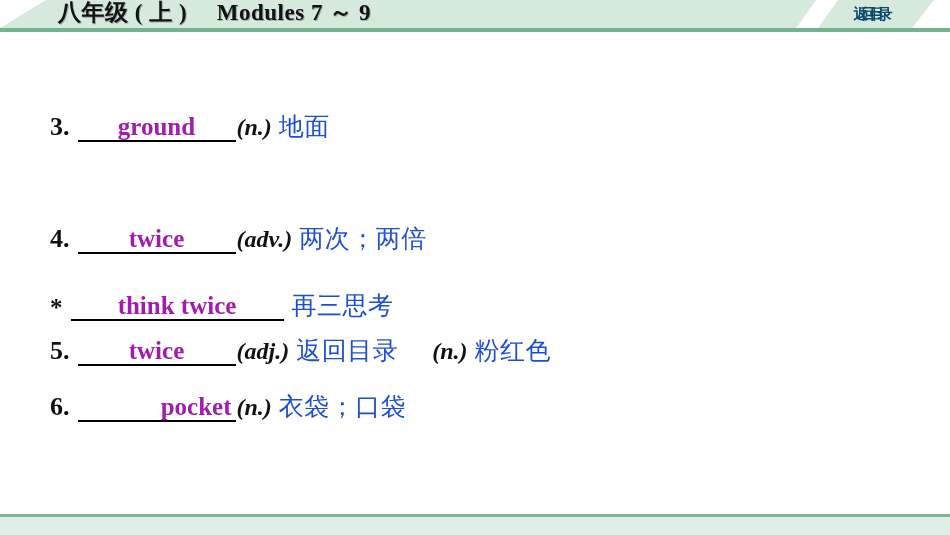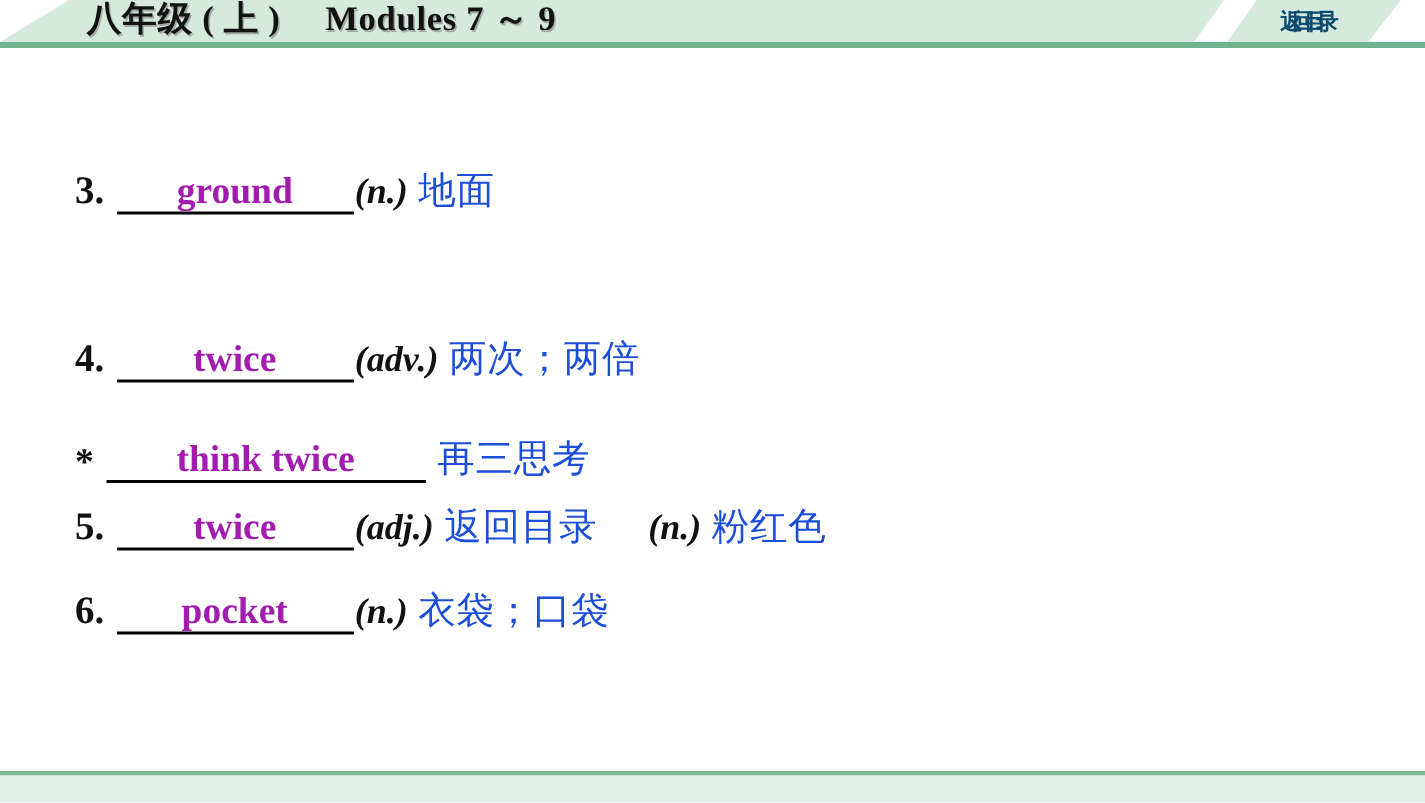--- a/index.html
+++ b/index.html
@@ -199,19 +199,19 @@
   <div class="header-rule"></div>
   <div class="header-title">八年级 ( 上 ) 　Modules 7 ～ 9</div>
   <div class="back-link">返回目录</div>
 </div>
 
 <div class="content">
     <div class="entry" style="top: 82px;"><span class="marker">3.</span><span class="sp"></span><span class="blank" style="width: 150px;">ground</span><span class="pos">(n.)</span><span class="sp"></span><span class="cn">地面</span></div>
     <div class="entry" style="top: 194px;"><span class="marker">4.</span><span class="sp"></span><span class="blank" style="width: 150px;">twice</span><span class="pos">(adv.)</span><span class="sp"></span><span class="cn">两次；两倍</span></div>
     <div class="entry" style="top: 250px; margin-top: 11px;"><span class="marker star">*</span><span class="sp"></span><span class="blank" style="width: 205px;">think twice</span><span class="sp"></span><span class="cn">再三思考</span></div>
     <div class="entry" style="top: 306px;"><span class="marker">5.</span><span class="sp"></span><span class="blank" style="width: 150px;">twice</span><span class="pos">(adj.)</span><span class="sp"></span><span class="cn">返回目录</span><span class="gap-wide"></span><span class="pos">(n.)</span><span class="sp"></span><span class="cn">粉红色</span></div>
-    <div class="entry" style="top: 362px;"><span class="marker">6.</span><span class="sp"></span><span class="blank" style="width: 150px;">pocket</span><span class="pos">(n.)</span><span class="sp"></span><span class="cn">衣袋；口袋</span></div>
+    <div class="entry" style="top: 362px;"><span class="marker">6.</span><span class="sp"></span><span class="blank" style="width: 150px; text-align: right;">pocket</span><span class="pos">(n.)</span><span class="sp"></span><span class="cn">衣袋；口袋</span></div>
   </div>
 
 <div class="footer">
   <div class="footer-rule"></div>
   <div class="footer-band"></div>
 </div>
 
 </body></html>

